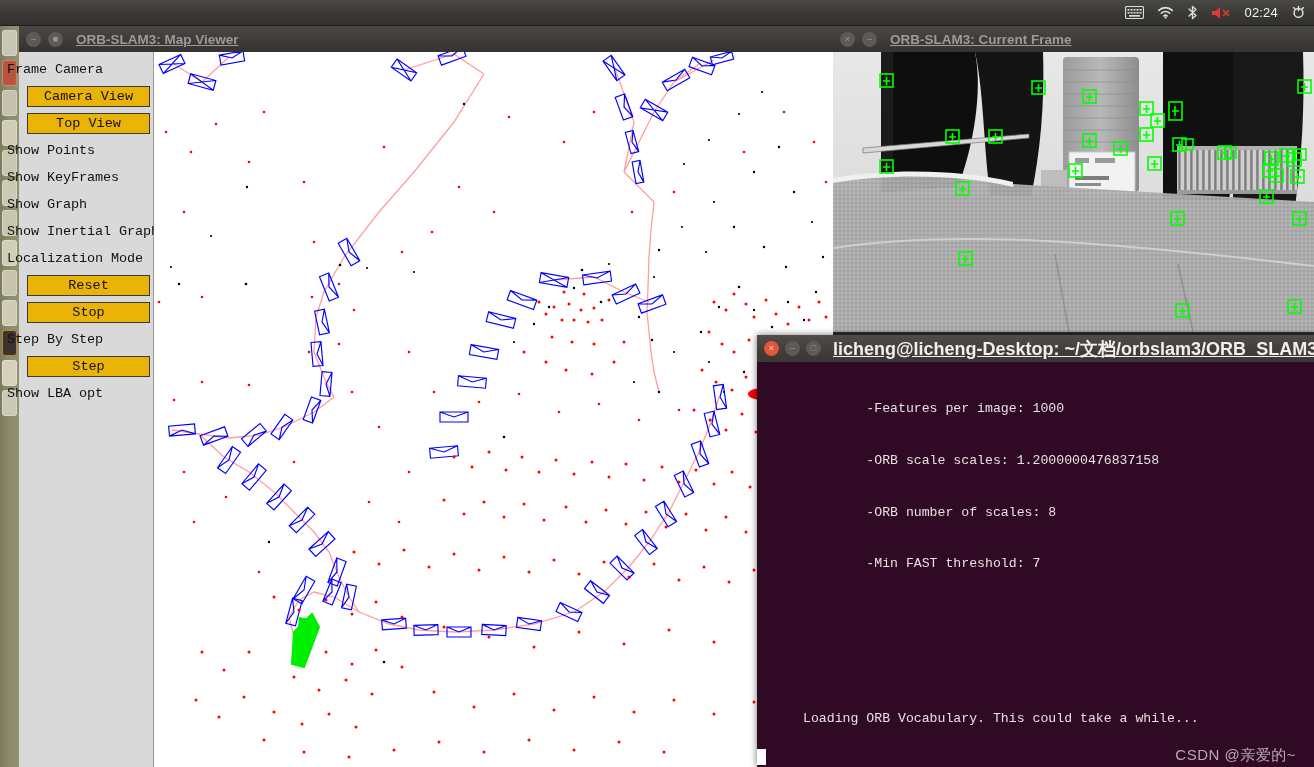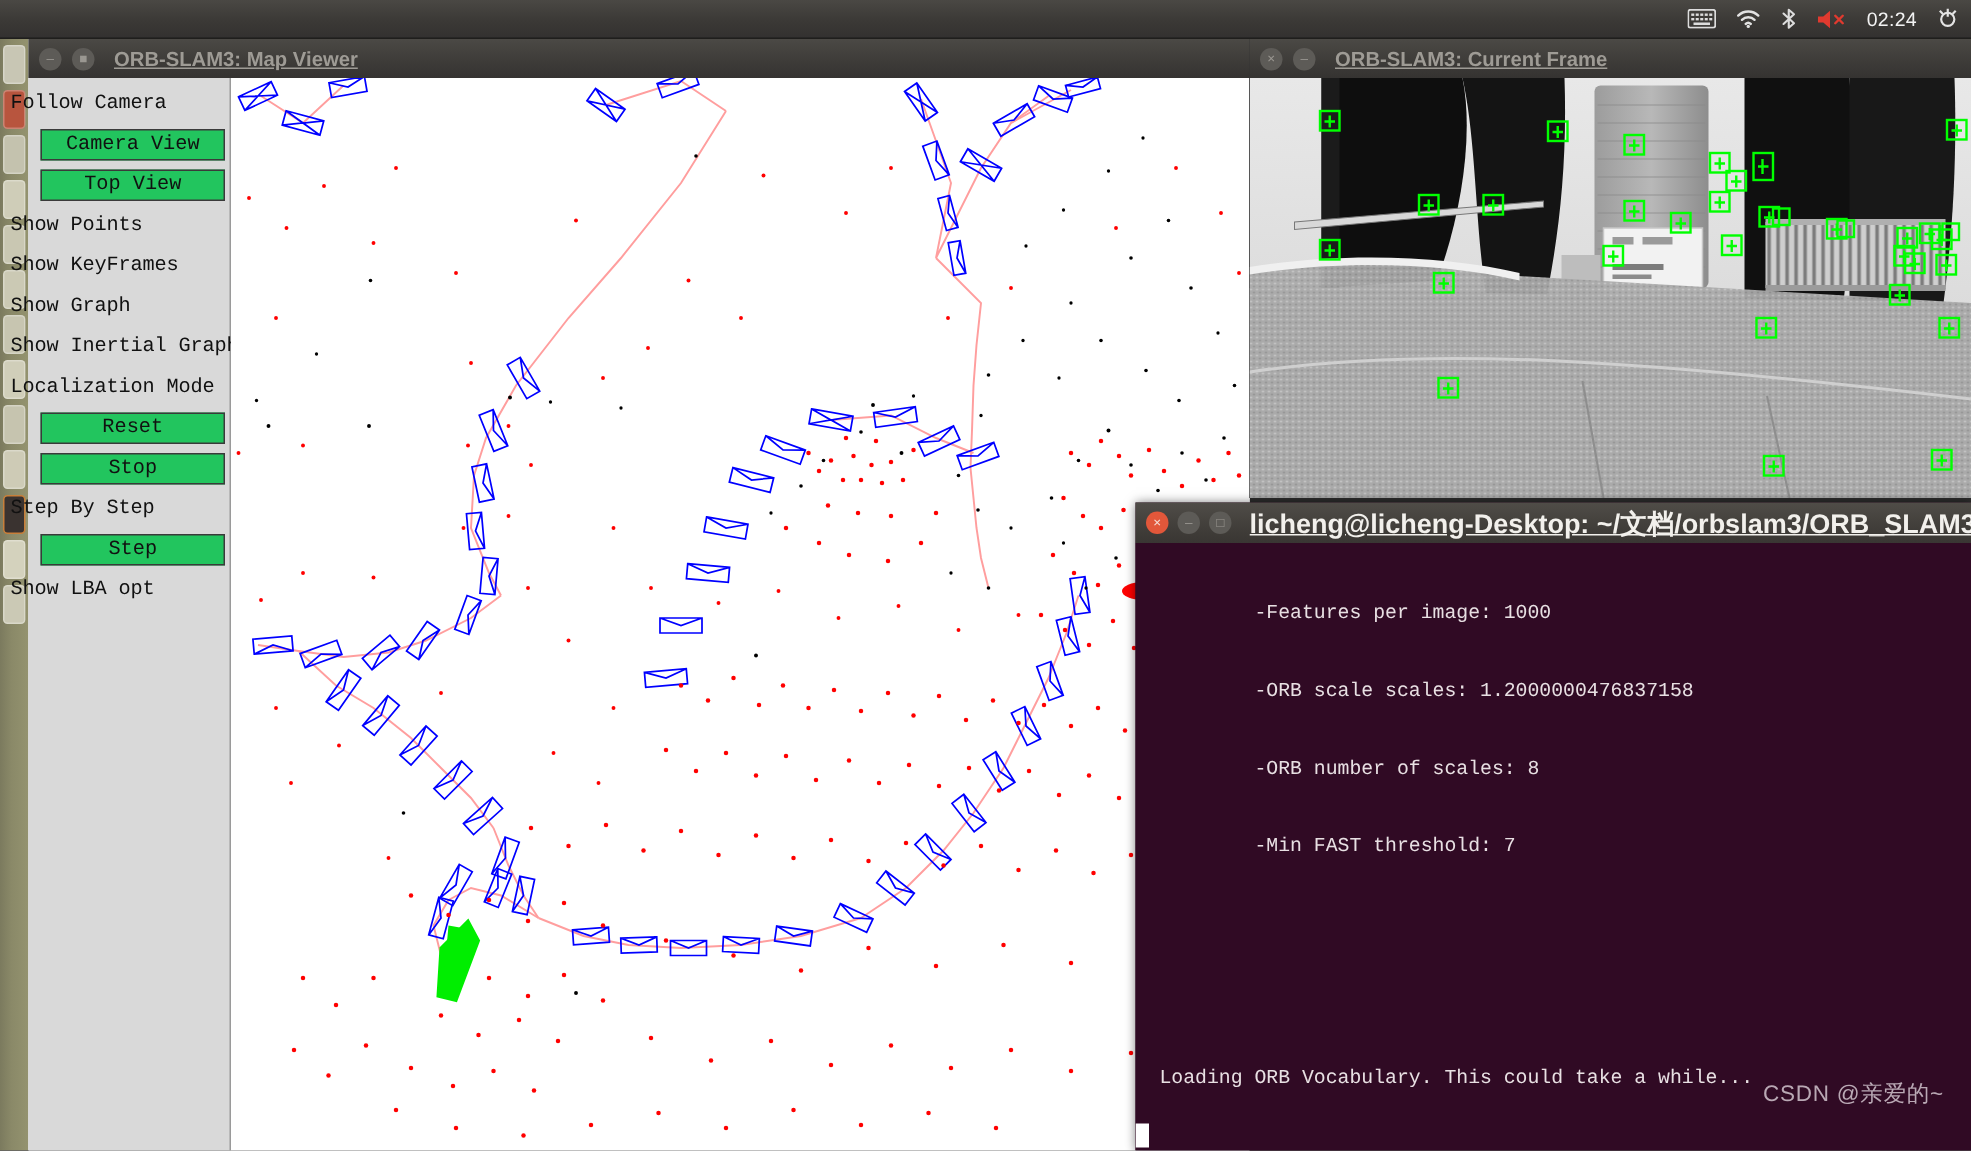--- a/index.html
+++ b/index.html
@@ -60,21 +60,21 @@
   .panel {
     width: 135px; height: 715px; background: #d9d9d9;
     border-right: 1px solid #9a9a9a;
     padding-top: 4px; position: relative; flex: 0 0 auto;
     font-family: "Liberation Mono", monospace;
   }
   .panel-row { height: 27px; display: flex; align-items: center; padding: 0 2px; }
   .panel-check { font-size: 13.5px; color: #111; white-space: nowrap;
                  margin-left: -14px; letter-spacing: -0.1px; }
   .panel-btn {
-    flex: 1; height: 21px; margin: 0 1px 0 6px; background: #22c55e;
+    flex: 1; height: 21px; margin: 0 1px 0 6px; background: #eab308;
     border: 1px solid #3a3a3a; display: flex; align-items: center;
     justify-content: center; font-size: 13.5px; color: #111;
     font-family: "Liberation Mono", monospace;
   }
 
   
   .map-canvas { position: relative; flex: 1; background: #ffffff; overflow: hidden; }
   .map-canvas svg { display: block; width: 100%; height: 100%; }
 
   
@@ -96,27 +96,27 @@
     color: #f2f0ec;
   }
   .term-title .win-title { font-size: 18px; font-weight: bold; }
   .term-body {
     height: 405px; background: #300a24; color: #e8e0e3;
     font-family: "Liberation Mono", monospace;
     font-size: 13.2px; line-height: 17.2px;
     padding: 4px 0 0 0; position: relative; overflow: hidden;
     white-space: pre;
   }
-  .term-line { padding-left: 16px; height: 17.2px; }
+  .term-line { padding-left: 16px; height: 17.2px; margin-left: 30px; }
   .term-cursor {
     position: absolute; left: 0px; bottom: 2px;
     width: 9px; height: 16px; background: #ffffff;
   }
   .watermark {
-    position: absolute; right: 18px; bottom: 29px;
+    position: absolute; right: 18px; bottom: 4px;
     color: #b9a8b4; font-size: 15px; letter-spacing: .5px;
     font-family: "Liberation Sans", sans-serif;
   }
 </style>
 </head>
 <body>
 
 <div id="root">
 
   <div class="top-panel">
@@ -197,21 +197,21 @@
     <div class="titlebar inactive">
       <span class="ctl grey">–</span>
       <span class="ctl grey">■</span>
       <span class="win-title">ORB-SLAM3: Map Viewer</span>
     </div>
 
     <div class="map-body">
 
       <div class="panel">
         <div class="panel-row">
-          <span class="panel-check">Follow Camera</span>
+          <span class="panel-check">Frame Camera</span>
         </div>
         <div class="panel-row">
           <div class="panel-btn">Camera View</div>
         </div>
         <div class="panel-row">
           <div class="panel-btn">Top View</div>
         </div>
         <div class="panel-row">
           <span class="panel-check">Show Points</span>
         </div>

